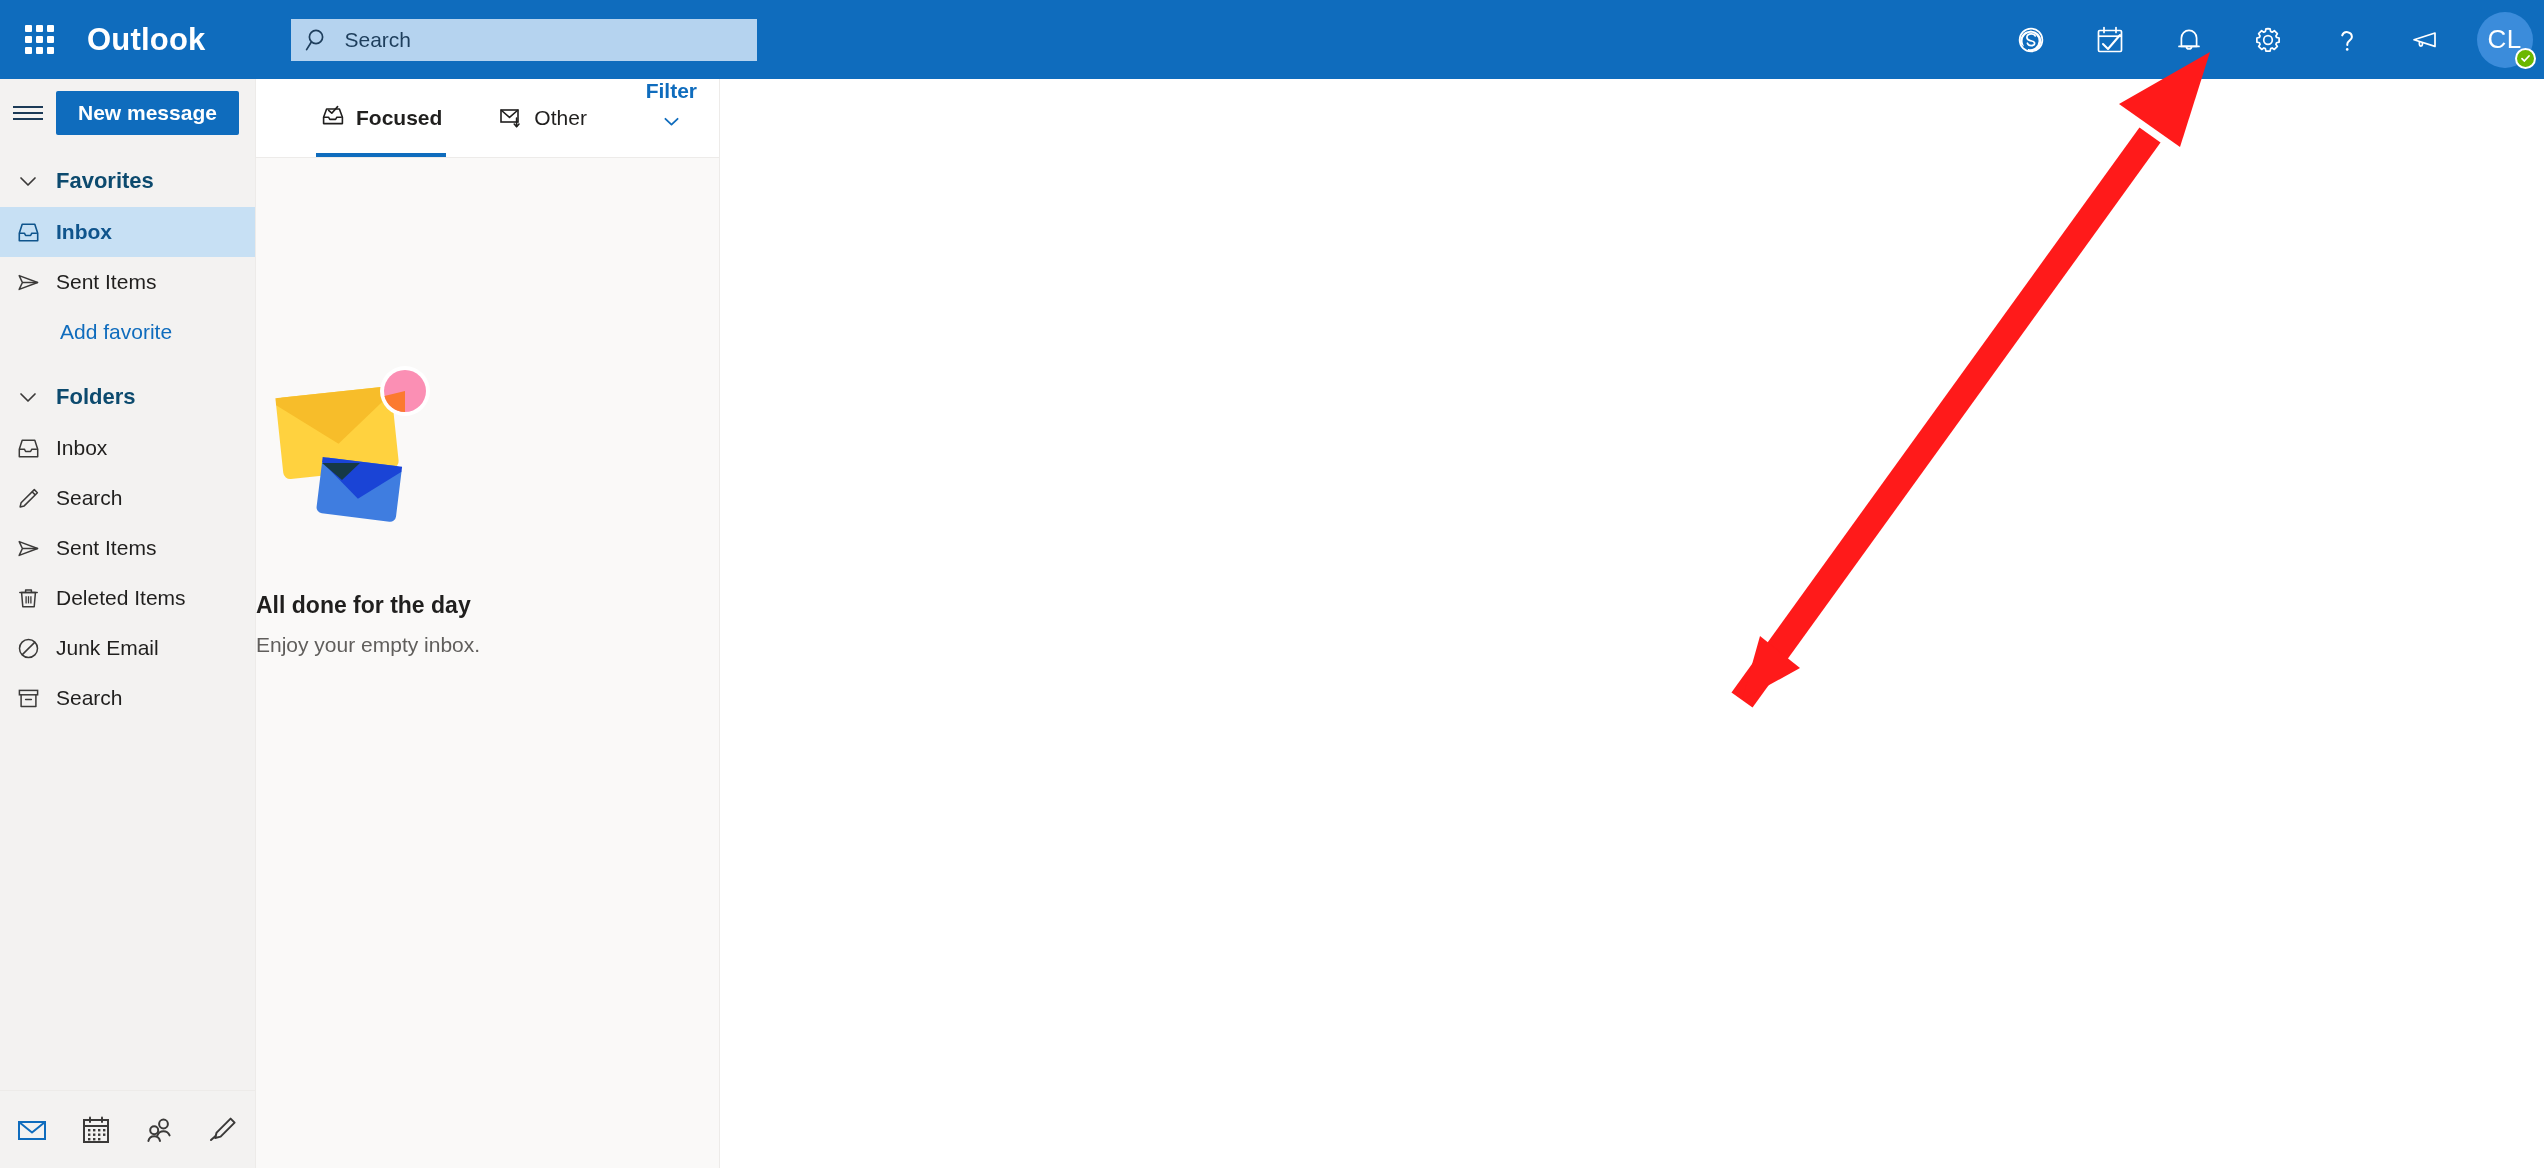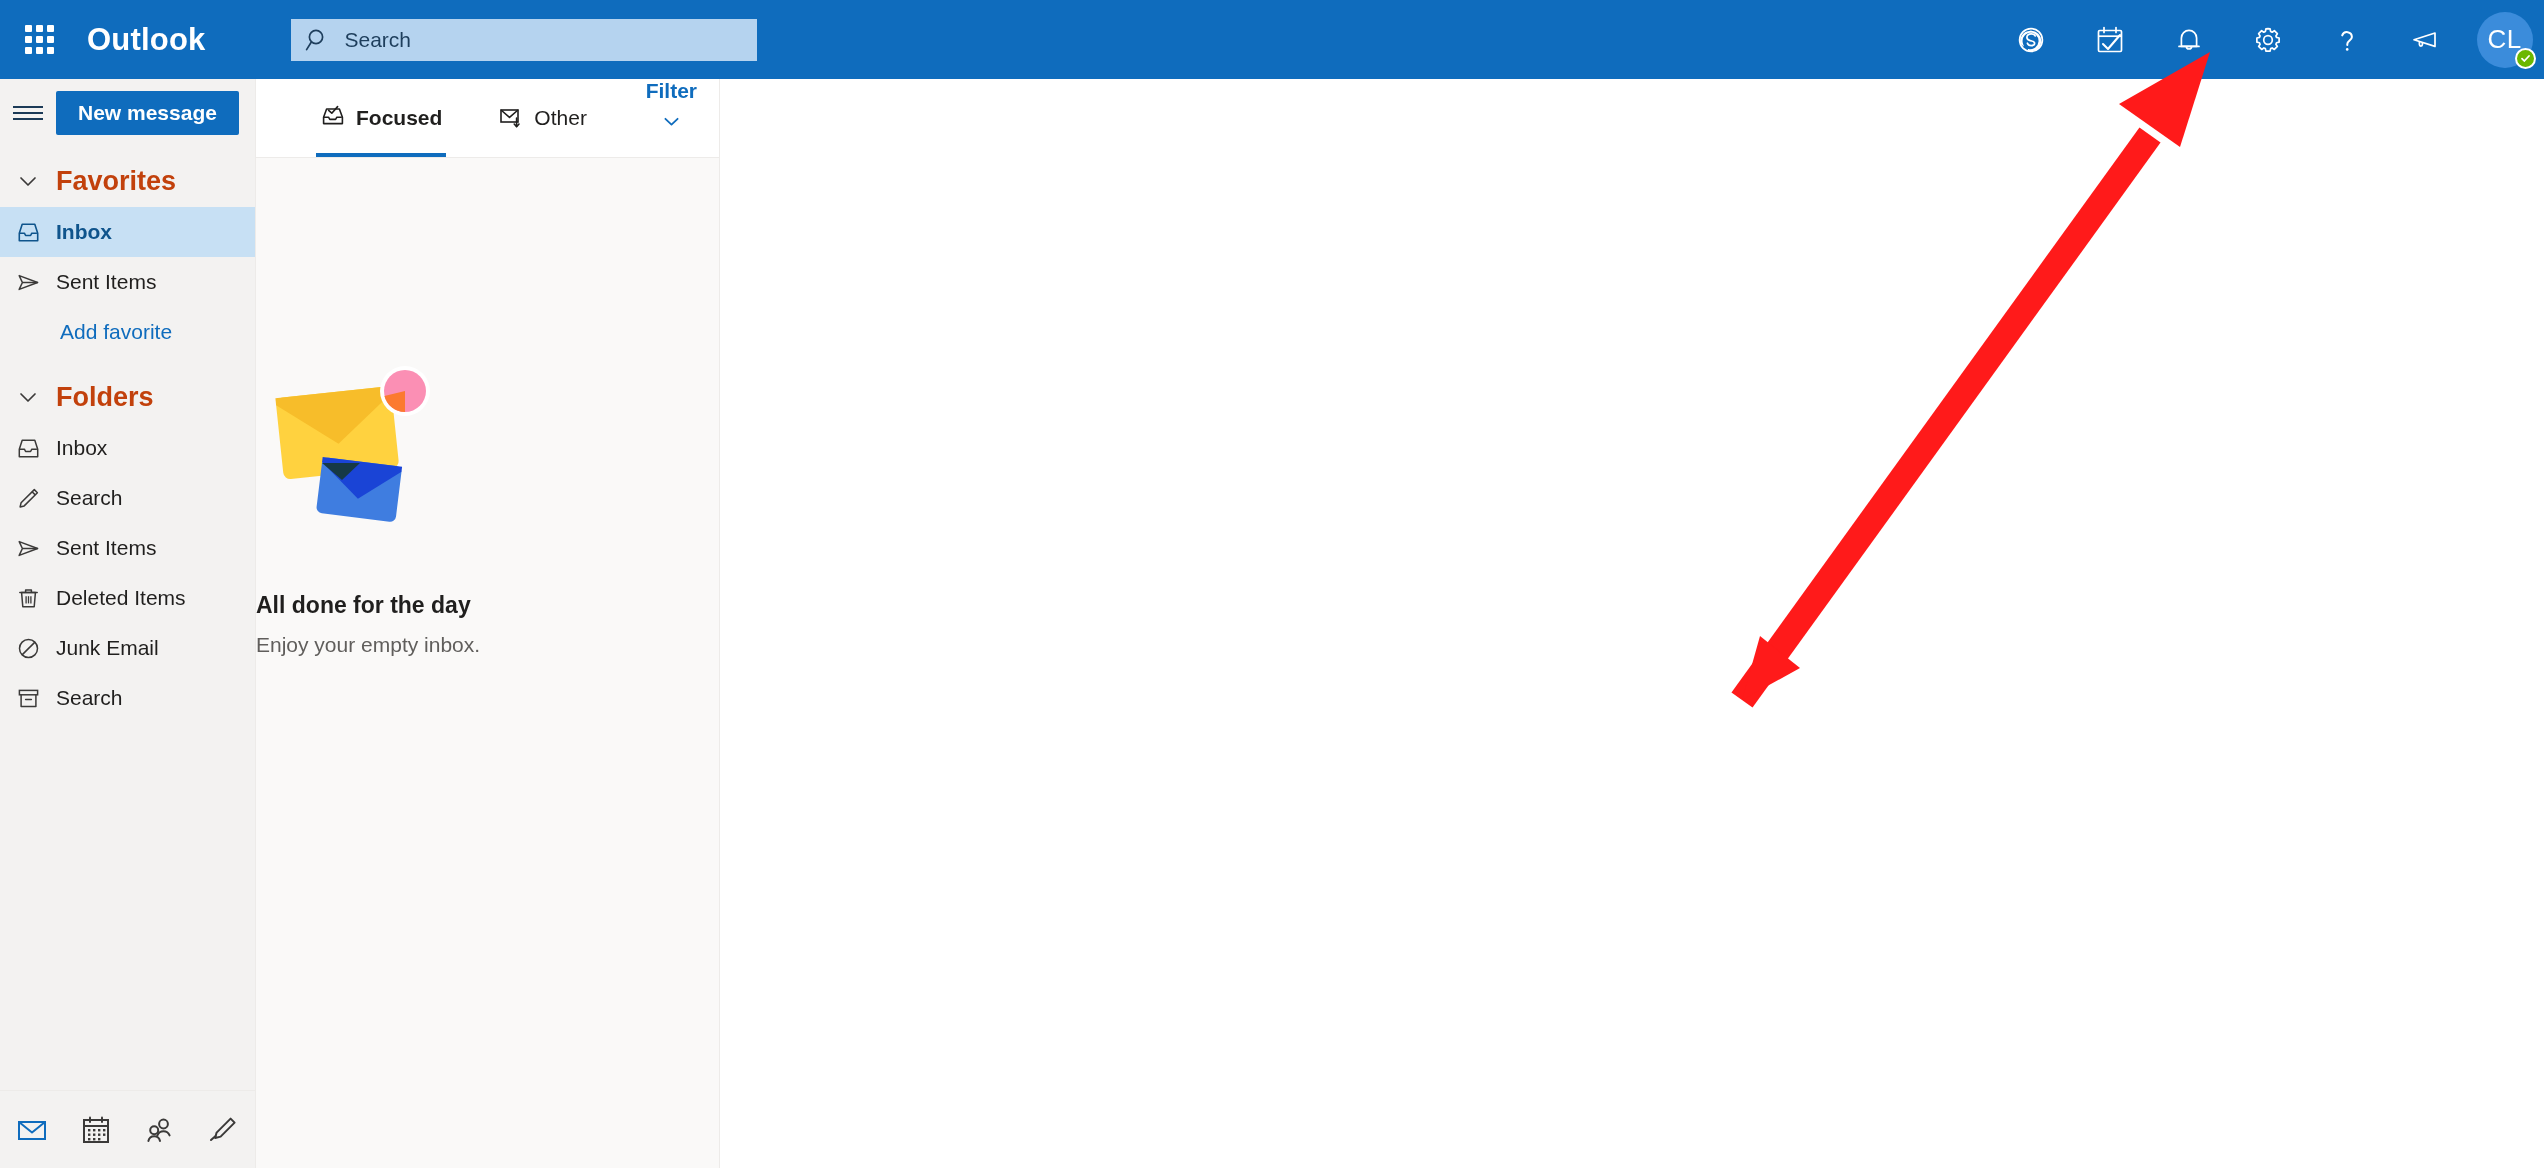--- a/index.html
+++ b/index.html
@@ -88,21 +88,21 @@
     cursor: pointer; border-radius: 2px;
     white-space: nowrap;
   }
   .rail-scroll { flex: 1; overflow: hidden; padding-top: 8px; }
 
   .group-header {
     display: flex; align-items: center;
     height: 52px; padding-left: 0px; cursor: pointer;
   }
   .chev-box { width: 56px; display:flex; align-items:center; justify-content:center; }
-  .group-title { font-size: 27px; font-weight: 600; color: #c2410c; }
+  .group-title { font-size: 22px; font-weight: 600; color: #0c4a6e; }
 
   .nav-item {
     display: flex; align-items: center;
     height: 50px; cursor: pointer;
     padding-left: 0px;
   }
   .nav-icon { width: 56px; display: flex; align-items: center; justify-content: center; flex: 0 0 56px; }
   .nav-label { font-size: 21px; color: #201f1e; white-space: nowrap; }
   .nav-item.selected { background: #c7e0f4; }
   .nav-item.selected .nav-label { color: #0f548c; font-weight: 600; }

